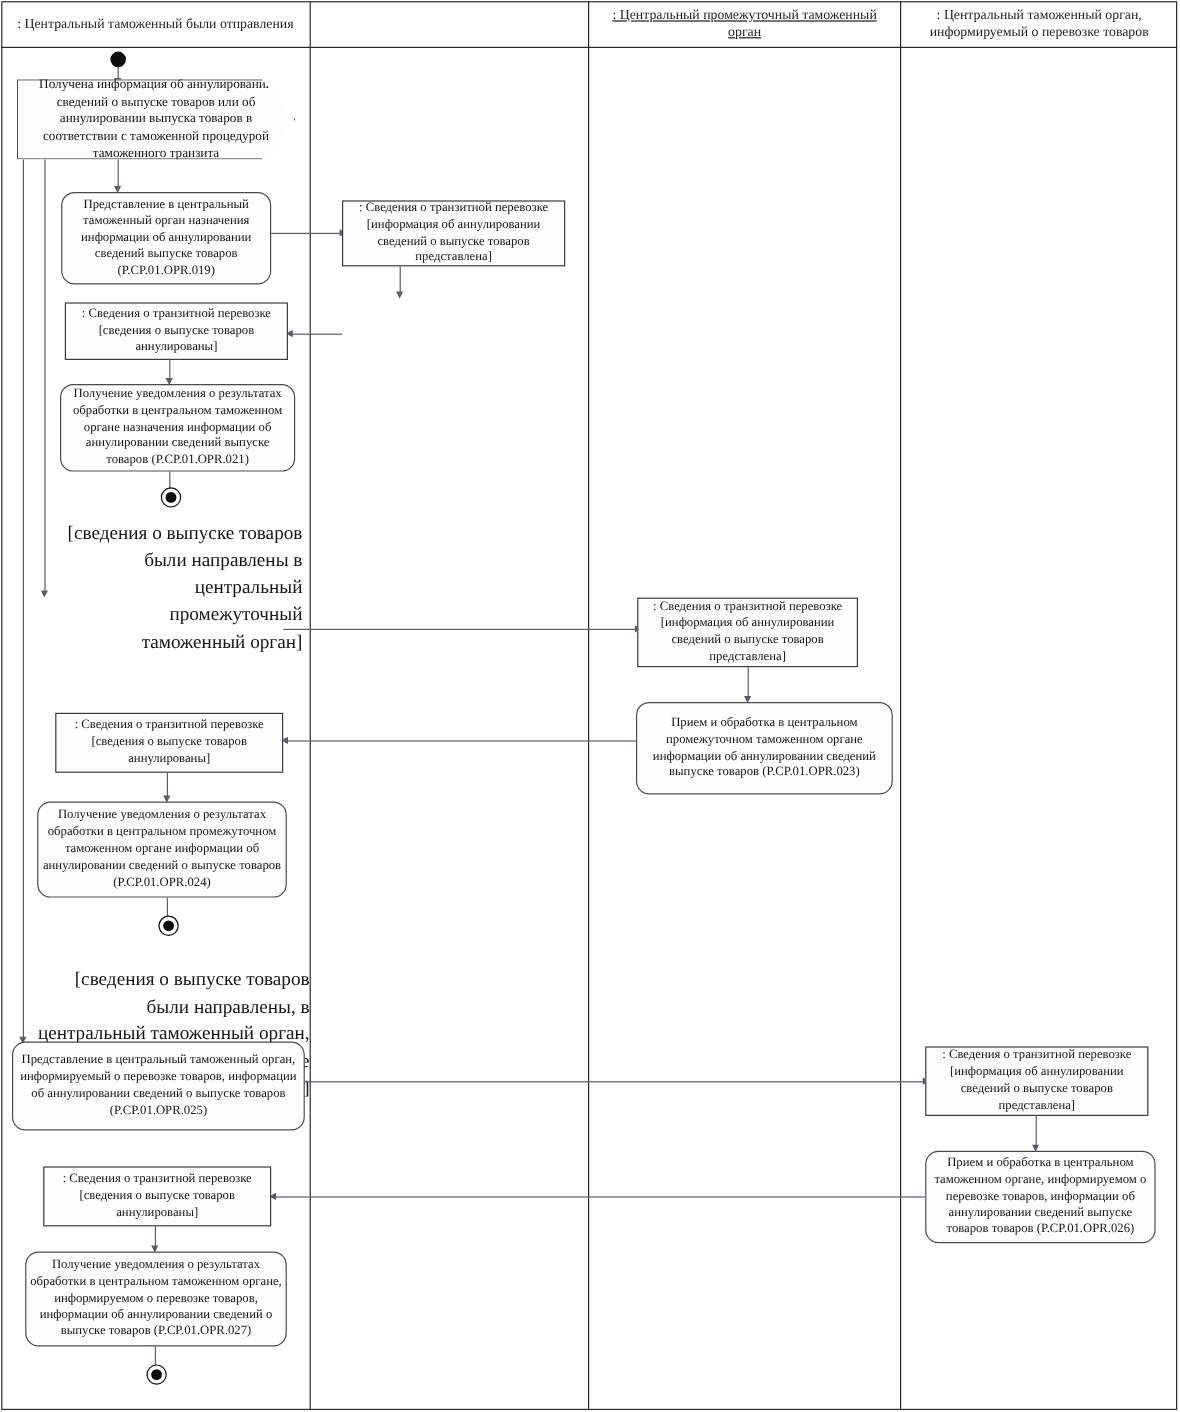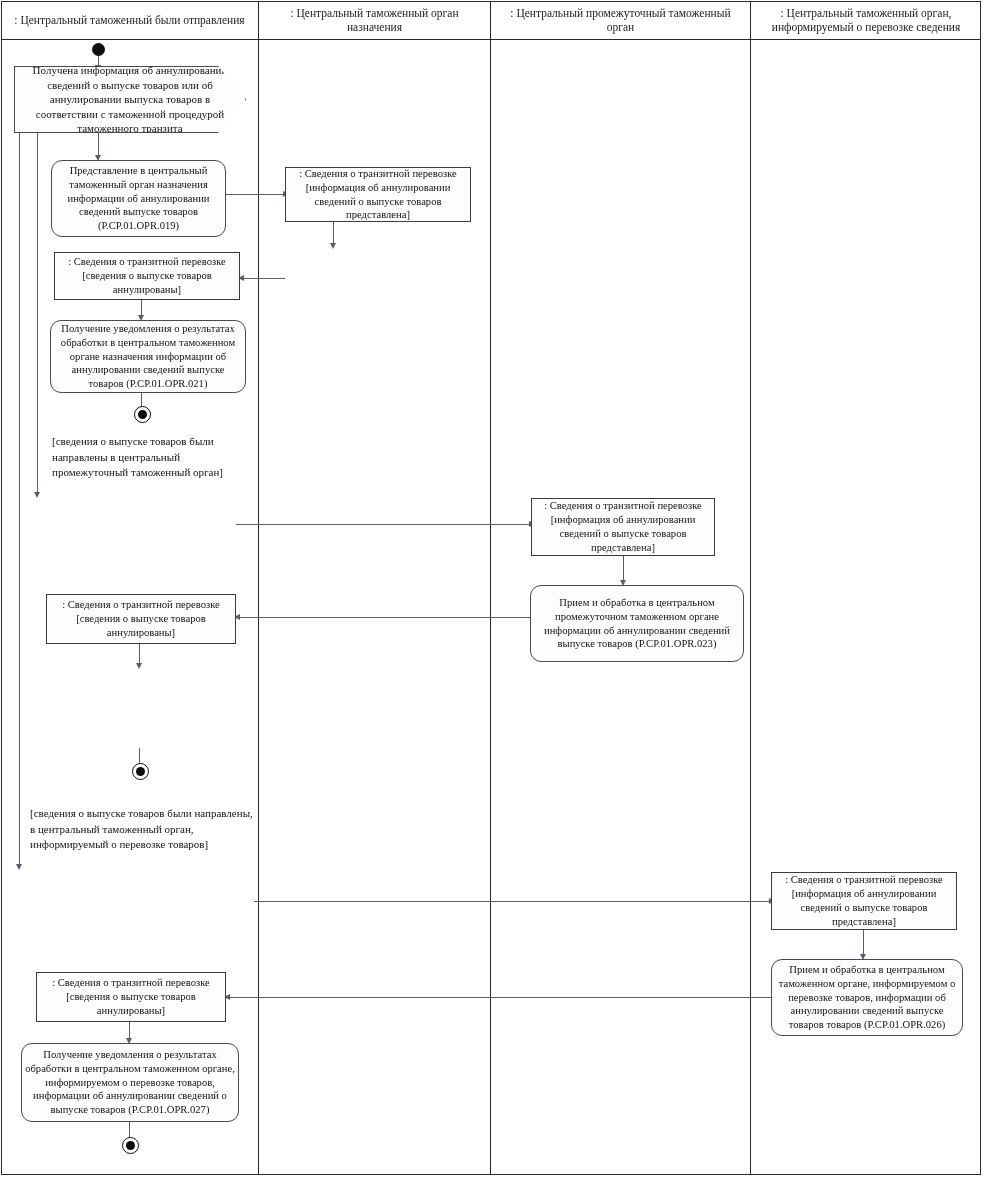--- a/index.html
+++ b/index.html
@@ -13,21 +13,21 @@
   .lane-hdr{position:absolute;top:1px;height:38px;display:flex;align-items:center;justify-content:center;
             text-align:center;font-size:11.5px;color:#1d1d1d;line-height:1.25;padding:0 6px;box-sizing:border-box;}
 
   
   .node{position:absolute;box-sizing:border-box;display:flex;align-items:center;justify-content:center;
         text-align:center;color:#151515;line-height:1.32;}
   .action{border:1px solid #4a4a55;border-radius:11px;background:#fdfdfd;font-size:10.6px;padding:4px 3px;}
   .object{border:1px solid #3a3a42;background:#fdfdfd;font-size:10.6px;padding:4px 6px;}
   .signal{border:1px solid #4a4a55;background:#fdfdfd;font-size:11px;padding:4px 8px;
           clip-path:polygon(0 0,88% 0,100% 50%,88% 100%,0 100%);}
-  .guard{position:absolute;font-size:11px;color:#151515;line-height:1.42;text-align:left;}
+  .guard{position:absolute;font-size:16px;color:#151515;line-height:1.42;text-align:right;}
 
   
   .start-node{position:absolute;width:13px;height:13px;border-radius:50%;background:#0d0d0d;}
   .end-node{position:absolute;width:15px;height:15px;border-radius:50%;border:1.5px solid #0d0d0d;background:#fff;}
   .end-node::after{content:"";position:absolute;left:2.5px;top:2.5px;width:9px;height:9px;border-radius:50%;background:#0d0d0d;}
 
   
   .vline{position:absolute;width:0;border-left:1px solid #585f6b;}
   .hline{position:absolute;height:0;border-top:1px solid #585f6b;}
   .arr{position:absolute;width:0;height:0;}
@@ -40,23 +40,22 @@
 
 <div id="canvas">
 
   <div class="lane-frame"></div>
   <div class="hdr-rule" style="top:39px;"></div>
   <div class="lane-div" style="left:258px;height:1174px;top:1px;"></div>
   <div class="lane-div" style="left:490px;height:1174px;top:1px;"></div>
   <div class="lane-div" style="left:750px;height:1174px;top:1px;"></div>
 
   <div class="lane-hdr" style="left:1px;width:257px;">: Центральный таможенный были отправления</div>
-  <div class="lane-hdr" style="left:259px;width:231px;">: Центральный таможенный орган назначения</div>
-  <div class="lane-hdr" style="left:491px;width:259px;">: Центральный промежуточный таможенный орган</div>
-  <div class="lane-hdr" style="left:751px;width:230px;">: Центральный таможенный орган, информируемый о перевозке сведения</div>
+  <div class="lane-hdr" style="left:491px;width:259px;text-decoration:underline;">: Центральный промежуточный таможенный орган</div>
+  <div class="lane-hdr" style="left:751px;width:230px;">: Центральный таможенный орган, информируемый о перевозке товаров</div>
 
   <div class="start-node" style="left:92px;top:43px;"></div>
   <div class="vline" style="left:98px;top:56px;height:10px;"></div>
   <div class="arr arr-d" style="left:95px;top:65px;"></div>
 
   <div class="node signal" style="left:14px;top:66px;width:232px;height:67px;">Получена информация об аннулировании сведений  о выпуске товаров или об аннулировании выпуска товаров в соответствии с таможенной процедурой таможенного транзита</div>
 
   <div class="vline" style="left:19px;top:133px;height:732px;"></div>
   <div class="arr arr-d" style="left:16px;top:864px;"></div>
 
@@ -97,25 +96,27 @@
   <div class="arr arr-d" style="left:620px;top:580px;"></div>
   <div class="node action" style="left:530px;top:585px;width:214px;height:77px;">Прием и обработка в центральном промежуточном таможенном органе информации об аннулировании сведений выпуске товаров (P.CP.01.OPR.023)</div>
 
   <div class="hline" style="left:237px;top:617px;width:293px;"></div>
   <div class="arr arr-l" style="left:234px;top:614px;"></div>
 
   <div class="node object" style="left:46px;top:594px;width:190px;height:50px;">: Сведения о транзитной перевозке [сведения о выпуске товаров аннулированы]</div>
   <div class="vline" style="left:139px;top:644px;height:20px;"></div>
   <div class="arr arr-d" style="left:136px;top:663px;"></div>
 
+  <div class="node action" style="left:31px;top:668px;width:208px;height:80px;">Получение уведомления о результатах обработки в центральном промежуточном таможенном органе информации об аннулировании сведений о выпуске товаров   (P.CP.01.OPR.024)</div>
   <div class="vline" style="left:139px;top:748px;height:16px;"></div>
   <div class="end-node" style="left:132px;top:763px;"></div>
 
   <div class="guard" style="left:30px;top:806px;width:228px;">[сведения о выпуске товаров были направлены, в центральный таможенный орган, информируемый о перевозке товаров]</div>
 
+  <div class="node action" style="left:10px;top:868px;width:244px;height:74px;">Представление в центральный таможенный орган, информируемый о перевозке товаров, информации об аннулировании сведений о выпуске товаров   (P.CP.01.OPR.025)</div>
 
   <div class="hline" style="left:254px;top:901px;width:516px;"></div>
   <div class="arr arr-r" style="left:769px;top:898px;"></div>
 
   <div class="node object" style="left:771px;top:872px;width:186px;height:58px;">: Сведения о транзитной перевозке [информация об аннулировании сведений о выпуске товаров представлена]</div>
   <div class="vline" style="left:863px;top:930px;height:25px;"></div>
   <div class="arr arr-d" style="left:860px;top:954px;"></div>
   <div class="node action" style="left:771px;top:959px;width:192px;height:77px;">Прием и обработка в центральном таможенном органе, информируемом о перевозке товаров, информации об аннулировании сведений выпуске товаров товаров  (P.CP.01.OPR.026)</div>
 
   <div class="hline" style="left:227px;top:997px;width:544px;"></div>

